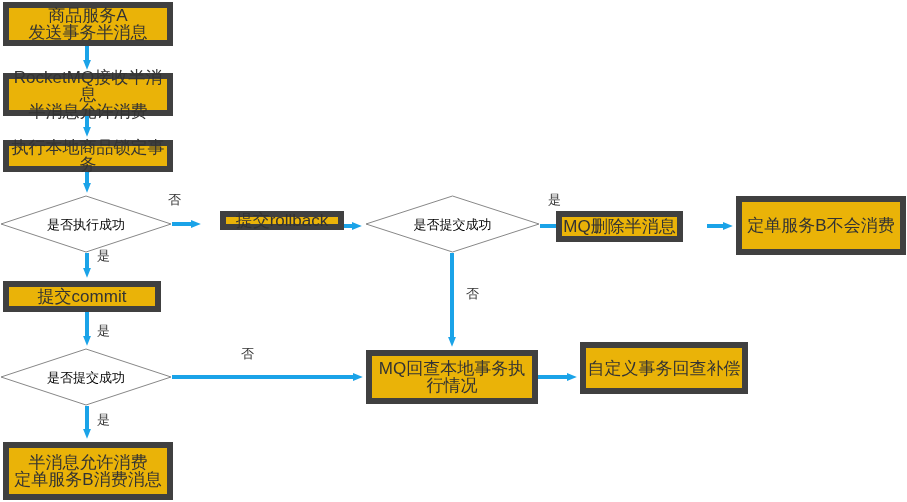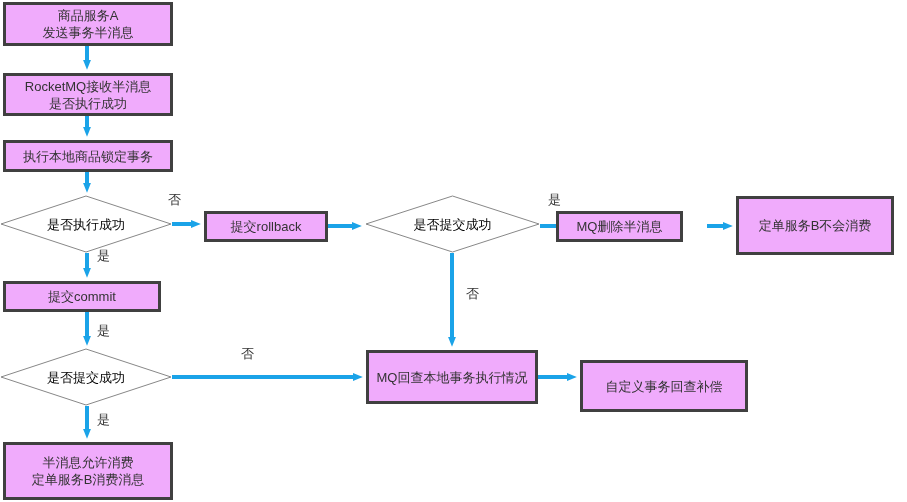--- a/index.html
+++ b/index.html
@@ -13,28 +13,28 @@
   #canvas {
     position: relative;
     width: 907px;
     height: 502px;
     background: #ffffff;
     overflow: hidden;
   }
   .node {
     position: absolute;
     box-sizing: border-box;
-    border: 3px solid #404040;
-    background: #f0abfc;
+    border: 6px solid #404040;
+    background: #eab308;
     display: flex;
     align-items: center;
     justify-content: center;
     text-align: center;
     color: #333333;
-    font-size: 13px;
+    font-size: 17px;
     line-height: 17px;
     white-space: pre-line;
   }
   .diamond-wrap {
     position: absolute;
   }
   .diamond-wrap svg {
     position: absolute;
     left: 0;
     top: 0;
@@ -107,21 +107,21 @@
       <path d="M452,253 L452,342"></path>
 
       <path d="M538,377 L572,377"></path>
     </g>
   </svg>
 
   <div class="node" style="left:3px;top:2px;width:170px;height:44px;">商品服务A
 发送事务半消息</div>
 
   <div class="node" style="left:3px;top:73px;width:170px;height:43px;">RocketMQ接收半消息
-是否执行成功</div>
+半消息允许消费</div>
 
   <div class="node" style="left:3px;top:140px;width:170px;height:32px;">执行本地商品锁定事务</div>
 
   <div class="diamond-wrap" style="left:0px;top:195px;width:172px;height:58px;">
     <svg width="172" height="58" viewBox="0 0 172 58">
       <polygon points="86,1 171,29 86,57 1,29" fill="#ffffff" stroke="#888888" stroke-width="1"></polygon>
     </svg>
     <div class="diamond-label">是否执行成功</div>
   </div>
 
@@ -130,36 +130,36 @@
   <div class="diamond-wrap" style="left:0px;top:348px;width:172px;height:58px;">
     <svg width="172" height="58" viewBox="0 0 172 58">
       <polygon points="86,1 171,29 86,57 1,29" fill="#ffffff" stroke="#888888" stroke-width="1"></polygon>
     </svg>
     <div class="diamond-label">是否提交成功</div>
   </div>
 
   <div class="node" style="left:3px;top:442px;width:170px;height:58px;">半消息允许消费
 定单服务B消费消息</div>
 
-  <div class="node" style="left:204px;top:211px;width:124px;height:31px;">提交rollback</div>
+  <div class="node" style="left:220px;top:211px;width:124px;height:19px;">提交rollback</div>
 
   <div class="diamond-wrap" style="left:365px;top:195px;width:175px;height:58px;">
     <svg width="175" height="58" viewBox="0 0 175 58">
       <polygon points="87.5,1 174,29 87.5,57 1,29" fill="#ffffff" stroke="#888888" stroke-width="1"></polygon>
     </svg>
     <div class="diamond-label">是否提交成功</div>
   </div>
 
   <div class="node" style="left:556px;top:211px;width:127px;height:31px;">MQ删除半消息</div>
 
-  <div class="node" style="left:736px;top:196px;width:158px;height:59px;">定单服务B不会消费</div>
+  <div class="node" style="left:736px;top:196px;width:170px;height:59px;">定单服务B不会消费</div>
 
   <div class="node" style="left:366px;top:350px;width:172px;height:54px;">MQ回查本地事务执行情况</div>
 
-  <div class="node" style="left:580px;top:360px;width:168px;height:52px;">自定义事务回查补偿</div>
+  <div class="node" style="left:580px;top:342px;width:168px;height:52px;">自定义事务回查补偿</div>
 
   <div class="edge-label" style="left:168px;top:192px;">否</div>
   <div class="edge-label" style="left:97px;top:248px;">是</div>
   <div class="edge-label" style="left:97px;top:323px;">是</div>
   <div class="edge-label" style="left:97px;top:412px;">是</div>
   <div class="edge-label" style="left:548px;top:192px;">是</div>
   <div class="edge-label" style="left:466px;top:286px;">否</div>
   <div class="edge-label" style="left:241px;top:346px;">否</div>
 
 </div>

